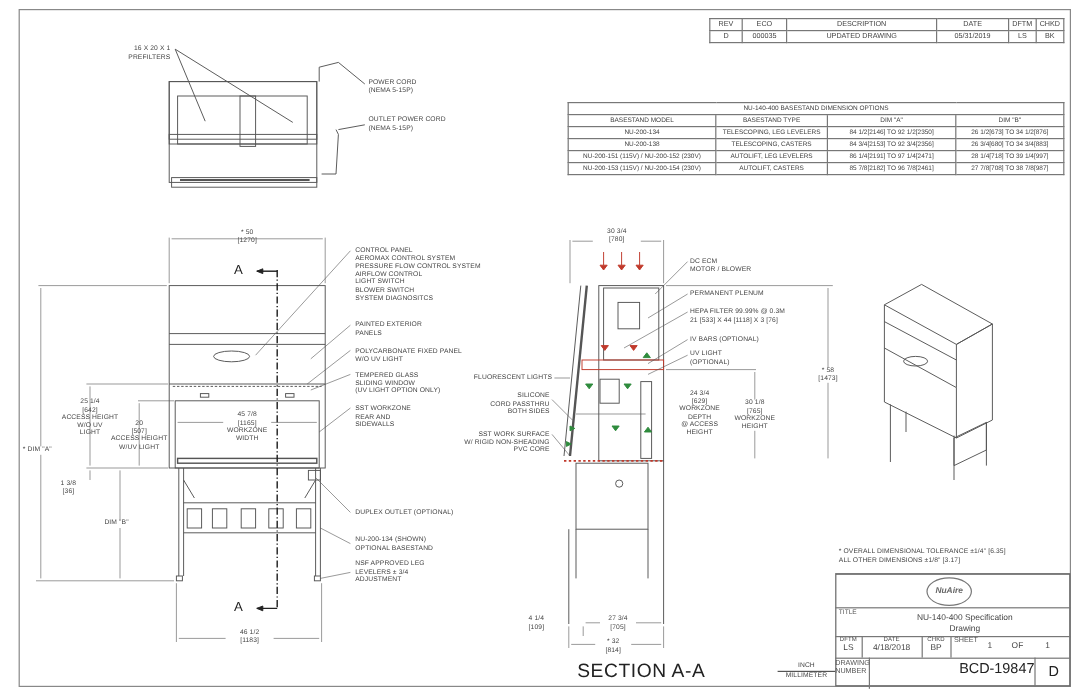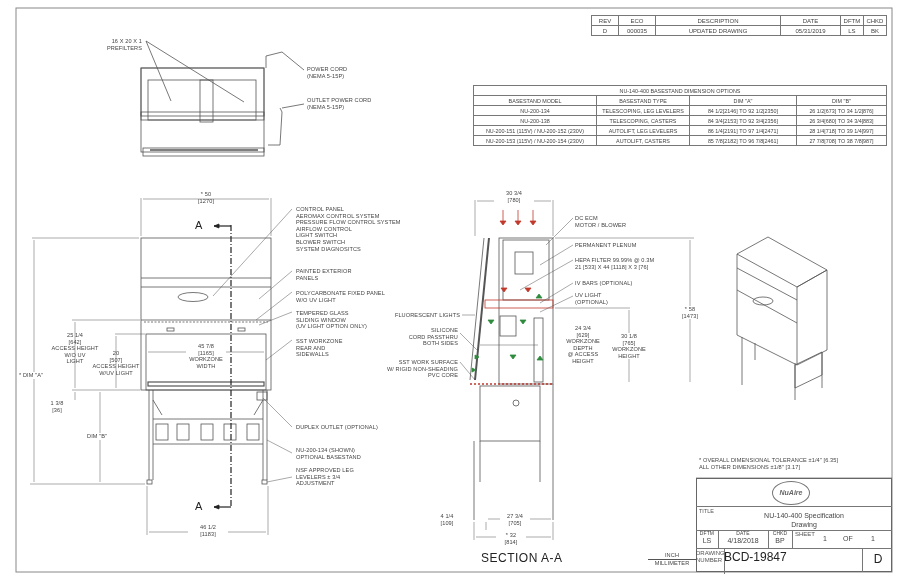--- a/index.html
+++ b/index.html
@@ -5,21 +5,21 @@
   html, body { margin: 0; padding: 0; background: #ffffff; }
   body { width: 900px; height: 582px; position: relative; overflow: hidden;
          font-family: "Liberation Sans", sans-serif; color: #333; }
   .abs { position: absolute; }
   .t { position: absolute; font-size: 5.6px; line-height: 6.6px; color: #444; white-space: nowrap; letter-spacing: 0.1px; }
   .tc { text-align: center; }
   .tr { text-align: right; }
   svg.draw { position: absolute; left: 0; top: 0; }
   table.grid { border-collapse: collapse; position: absolute; font-size: 6px; color: #444; }
   table.grid td { border: 1px solid #777; text-align: center; padding: 0 2px; height: 9px; white-space: nowrap; }
-  .section-title { position: absolute; font-size: 12px; color: #222; letter-spacing: 0.5px; }
+  .section-title { position: absolute; font-size: 16px; color: #222; letter-spacing: 0.5px; }
   .big-a { position: absolute; font-size: 11px; color: #222; }
   .tb { position: absolute; border: 1px solid #666; box-sizing: border-box; }
   .tb-label { position: absolute; font-size: 5.5px; color: #555; }
 </style>
 </head>
 <body>
 
 <svg class="draw" width="900" height="582">
 
   <rect x="16" y="8" width="876" height="564" fill="none" stroke="#888" stroke-width="1"></rect>
@@ -434,14 +434,14 @@
 <div class="abs" style="left:795px; top:531px; font-size:6px; color:#555;">SHEET</div>
 <div class="abs" style="left:823px; top:535px; font-size:7px; color:#444;">1</div>
 <div class="abs" style="left:843px; top:535px; font-size:7px; color:#444;">OF</div>
 <div class="abs" style="left:871px; top:535px; font-size:7px; color:#444;">1</div>
 
 <div class="abs" style="left:696px; top:548px; width:196px; border-top:1px solid #777;"></div>
 <div class="abs" style="left:696px; top:548px; width:28px; height:24px; border-right:1px solid #777; font-size:6px; line-height:7px; color:#555; padding-top:2px;">
   <div>DRAWING</div>
     <div>NUMBER</div>
 </div>
-<div class="abs" style="left:724px; top:550px; width:138px; text-align:left; font-size:12px; color:#222;">BCD-19847</div>
+<div class="abs" style="left:724px; top:550px; width:138px; text-align:right; font-size:12px; color:#222;">BCD-19847</div>
 <div class="abs" style="left:862px; top:548px; width:30px; height:24px; border-left:1px solid #777; text-align:center; font-size:12px; line-height:22px; color:#222;">D</div>
 
 </body></html>

